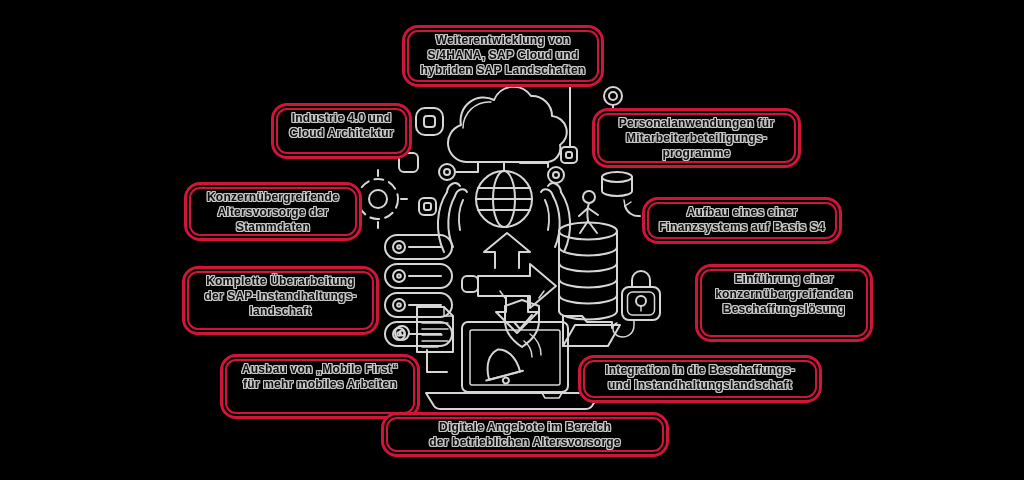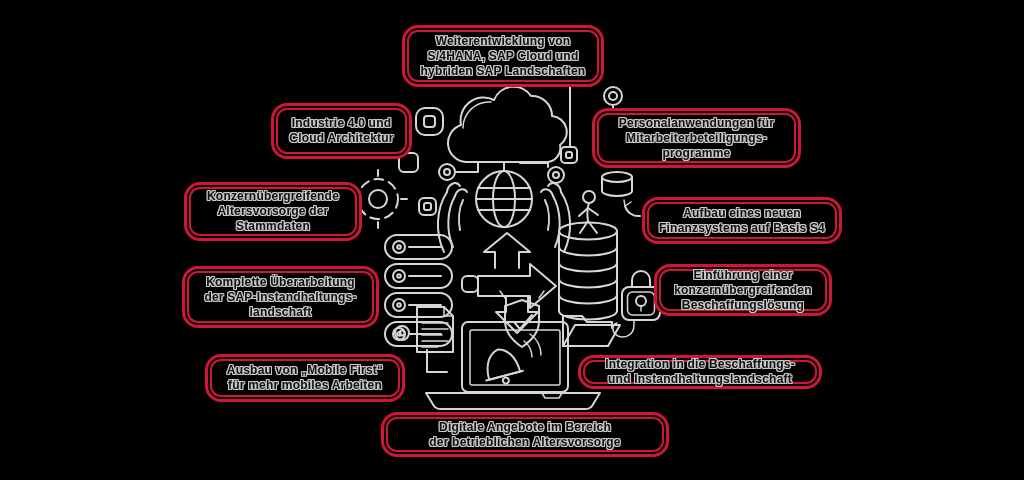--- a/index.html
+++ b/index.html
@@ -15,21 +15,21 @@
     overflow:hidden;font-family:"Liberation Sans",sans-serif;
   }
   #art{position:absolute;left:0;top:0;width:1024px;height:480px;}
   .rbox{
     position:absolute;box-sizing:border-box;
     border:3px solid var(--red);border-radius:16px;
     background:#000;padding:2px;display:flex;
   }
   .rbox .inner{
     flex:1;border:2px solid var(--red);border-radius:11px;
-    display:flex;align-items:center;justify-content:center;
+    display:flex;align-items:flex-start;justify-content:center;
     text-align:center;padding:1px 5px;
   }
   .rbox .label{
     font-size:12px;line-height:15px;font-weight:bold;
     white-space:pre-line;color:var(--ink);letter-spacing:.2px;
     text-shadow:
       -1px -1px 0 var(--halo), 1px -1px 0 var(--halo),
       -1px  1px 0 var(--halo), 1px  1px 0 var(--halo),
       -1px  0   0 var(--halo), 1px  0   0 var(--halo),
        0   -1px 0 var(--halo), 0    1px 0 var(--halo);
@@ -208,49 +208,49 @@
   <div class="rbox" style="left:184px;top:182px;width:178px;height:59px">
     <div class="inner">
       <div class="label">Konzernübergreifende
 Altersvorsorge der
 Stammdaten</div>
     </div>
   </div>
 
   <div class="rbox" style="left:642px;top:197px;width:200px;height:47px">
     <div class="inner">
-      <div class="label">Aufbau eines neuen
+      <div class="label">Aufbau eines einer
 Finanzsystems auf Basis S4</div>
     </div>
   </div>
 
-  <div class="rbox" style="left:182px;top:266px;width:197px;height:62px">
+  <div class="rbox" style="left:182px;top:266px;width:197px;height:69px">
     <div class="inner">
       <div class="label">Komplette Überarbeitung
 der SAP-Instandhaltungs-
 landschaft</div>
     </div>
   </div>
 
-  <div class="rbox" style="left:654px;top:264px;width:178px;height:52px">
+  <div class="rbox" style="left:695px;top:264px;width:178px;height:78px">
     <div class="inner">
       <div class="label">Einführung einer
 konzernübergreifenden
 Beschaffungslösung</div>
     </div>
   </div>
 
-  <div class="rbox" style="left:205px;top:354px;width:200px;height:48px">
+  <div class="rbox" style="left:220px;top:354px;width:200px;height:65px">
     <div class="inner">
       <div class="label">Ausbau von „Mobile First“
 für mehr mobiles Arbeiten</div>
     </div>
   </div>
 
-  <div class="rbox" style="left:578px;top:355px;width:244px;height:34px">
+  <div class="rbox" style="left:578px;top:355px;width:244px;height:48px">
     <div class="inner">
       <div class="label">Integration in die Beschaffungs-
 und Instandhaltungslandschaft</div>
     </div>
   </div>
 
   <div class="rbox" style="left:381px;top:412px;width:288px;height:45px">
     <div class="inner">
       <div class="label">Digitale Angebote im Bereich
 der betrieblichen Altersvorsorge</div>

